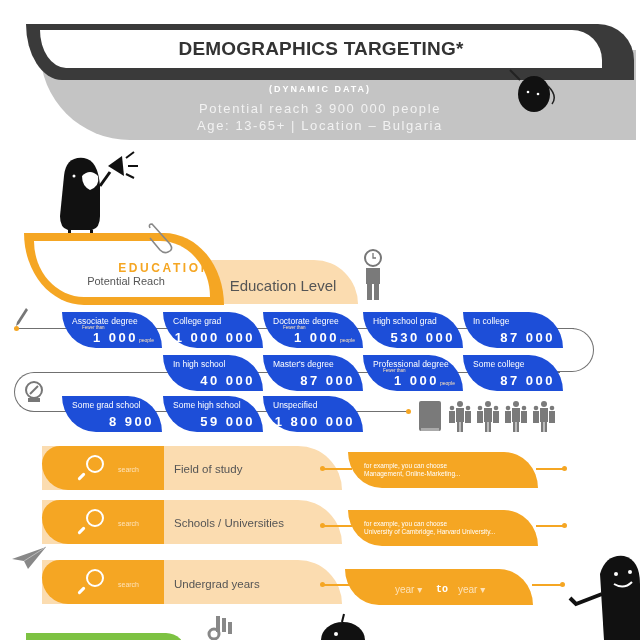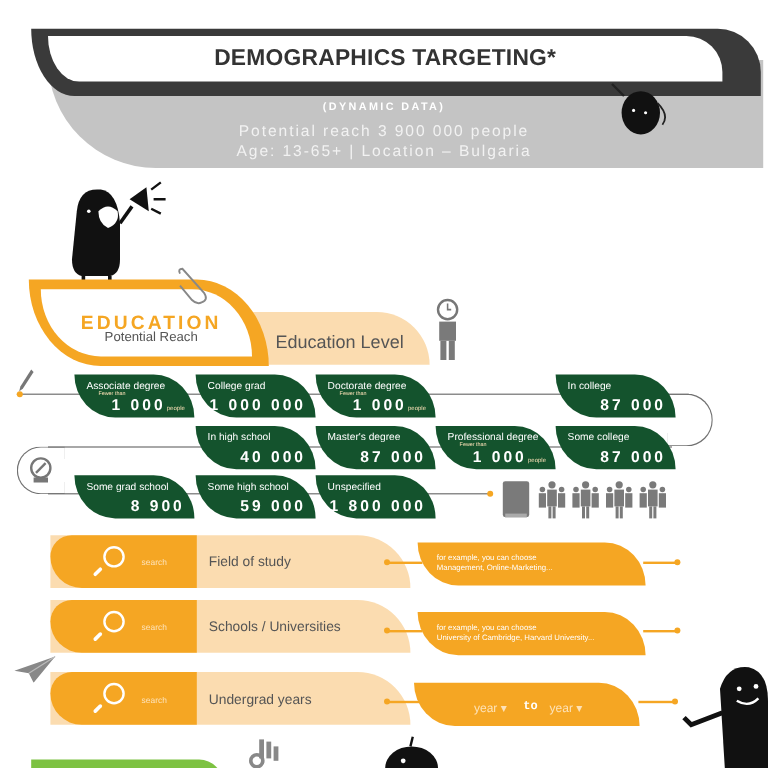--- a/index.html
+++ b/index.html
@@ -12,30 +12,30 @@
   .hdr-dark { left: 26px; top: 24px; width: 608px; height: 56px; background: #3a3a3a; border-radius: 0 36px 0 36px / 0 36px 0 56px; }
   .hdr-white { left: 40px; top: 30px; width: 562px; height: 38px; background: #ffffff; border-radius: 0 30px 0 26px / 0 30px 0 38px; }
   .hdr-title { left: 40px; top: 38px; width: 562px; text-align: center; font-weight: bold; font-size: 19px; color: #333333; letter-spacing: 0.2px; }
   .hdr-sub { left: 120px; top: 84px; width: 400px; text-align: center; font-size: 9px; font-weight: bold; letter-spacing: 2px; color: #ffffff; }
   .hdr-line { left: 120px; width: 400px; text-align: center; font-size: 13px; letter-spacing: 1.6px; color: #f2f2f2; }
 
   
   .edu-light { left: 180px; top: 260px; width: 178px; height: 44px; background: #fbdcb0; border-radius: 0 44px 0 0 / 0 44px 0 0; }
   .edu-outer { left: 24px; top: 233px; width: 200px; height: 72px; background: #f5a623; border-radius: 0 60px 0 60px / 0 72px 0 72px; }
   .edu-inner { left: 34px; top: 241px; width: 176px; height: 56px; background: #ffffff; border-radius: 0 50px 0 50px / 0 56px 0 56px; }
-  .edu-title { left: 40px; top: 261px; width: 172px; text-align: center; font-size: 16px; font-weight: bold; letter-spacing: 2.6px; color: #f5a623; }
+  .edu-title { left: 40px; top: 261px; width: 172px; text-align: right; font-size: 12px; font-weight: bold; letter-spacing: 2.6px; color: #f5a623; }
   .edu-sub { left: 40px; top: 275px; width: 172px; text-align: center; font-size: 11px; color: #555555; }
   .edu-level { left: 228px; top: 277px; width: 110px; text-align: center; font-size: 15px; color: #555555; }
 
   
   .hline { height: 1px; background: #707070; }
   .loop { border: 1.5px solid #707070; }
 
   
-  .tile { width: 100px; height: 36px; background: #14532d; border-radius: 0 34px 0 34px / 0 36px 0 36px; color: #ffffff; }
+  .tile { width: 100px; height: 36px; background: #1d4ed8; border-radius: 0 34px 0 34px / 0 36px 0 36px; color: #ffffff; }
   .tile .lbl { position: absolute; left: 10px; top: 4px; font-size: 8.5px; white-space: nowrap; }
   .tile .fewer { position: absolute; left: 20px; top: 13px; font-size: 4.5px; color: #fde2b8; }
   .tile .val { position: absolute; right: 8px; bottom: 3px; font-size: 13px; font-weight: bold; letter-spacing: 2.5px; white-space: nowrap; }
   .tile .ppl { font-size: 5px; font-weight: normal; letter-spacing: 0; color: #fde2b8; margin-left: 1px; }
 
   
   .row-light { width: 300px; height: 44px; background: #fbdcb0; border-radius: 0 44px 0 0 / 0 44px 0 0; }
   .row-orange { width: 122px; height: 44px; background: #f5a623; border-radius: 44px 0 0 44px / 0 0 44px 44px; border-top-left-radius: 30px; }
   .row-search { font-size: 7px; color: #fde2b8; }
   .row-label { font-size: 11.5px; color: #555555; }
@@ -126,20 +126,24 @@
     <span class="val"><span>1 000</span><span class="ppl">people</span></span>
   </div>
   <div class="abs tile" style="left:163px;top:312px;">
     <span class="lbl">College grad</span>
     <span class="val">1 000 000</span>
   </div>
   <div class="abs tile" style="left:263px;top:312px;">
     <span class="lbl">Doctorate degree</span>
     <span class="fewer">Fewer than</span>
     <span class="val"><span>1 000</span><span class="ppl">people</span></span>
+  </div>
+  <div class="abs tile" style="left:363px;top:312px;">
+    <span class="lbl">High school grad</span>
+    <span class="val">530 000</span>
   </div>
   <div class="abs tile" style="left:463px;top:312px;">
     <span class="lbl">In college</span>
     <span class="val">87 000</span>
   </div>
 
   <div class="abs tile" style="left:163px;top:355px;">
     <span class="lbl">In high school</span>
     <span class="val">40 000</span>
   </div>

